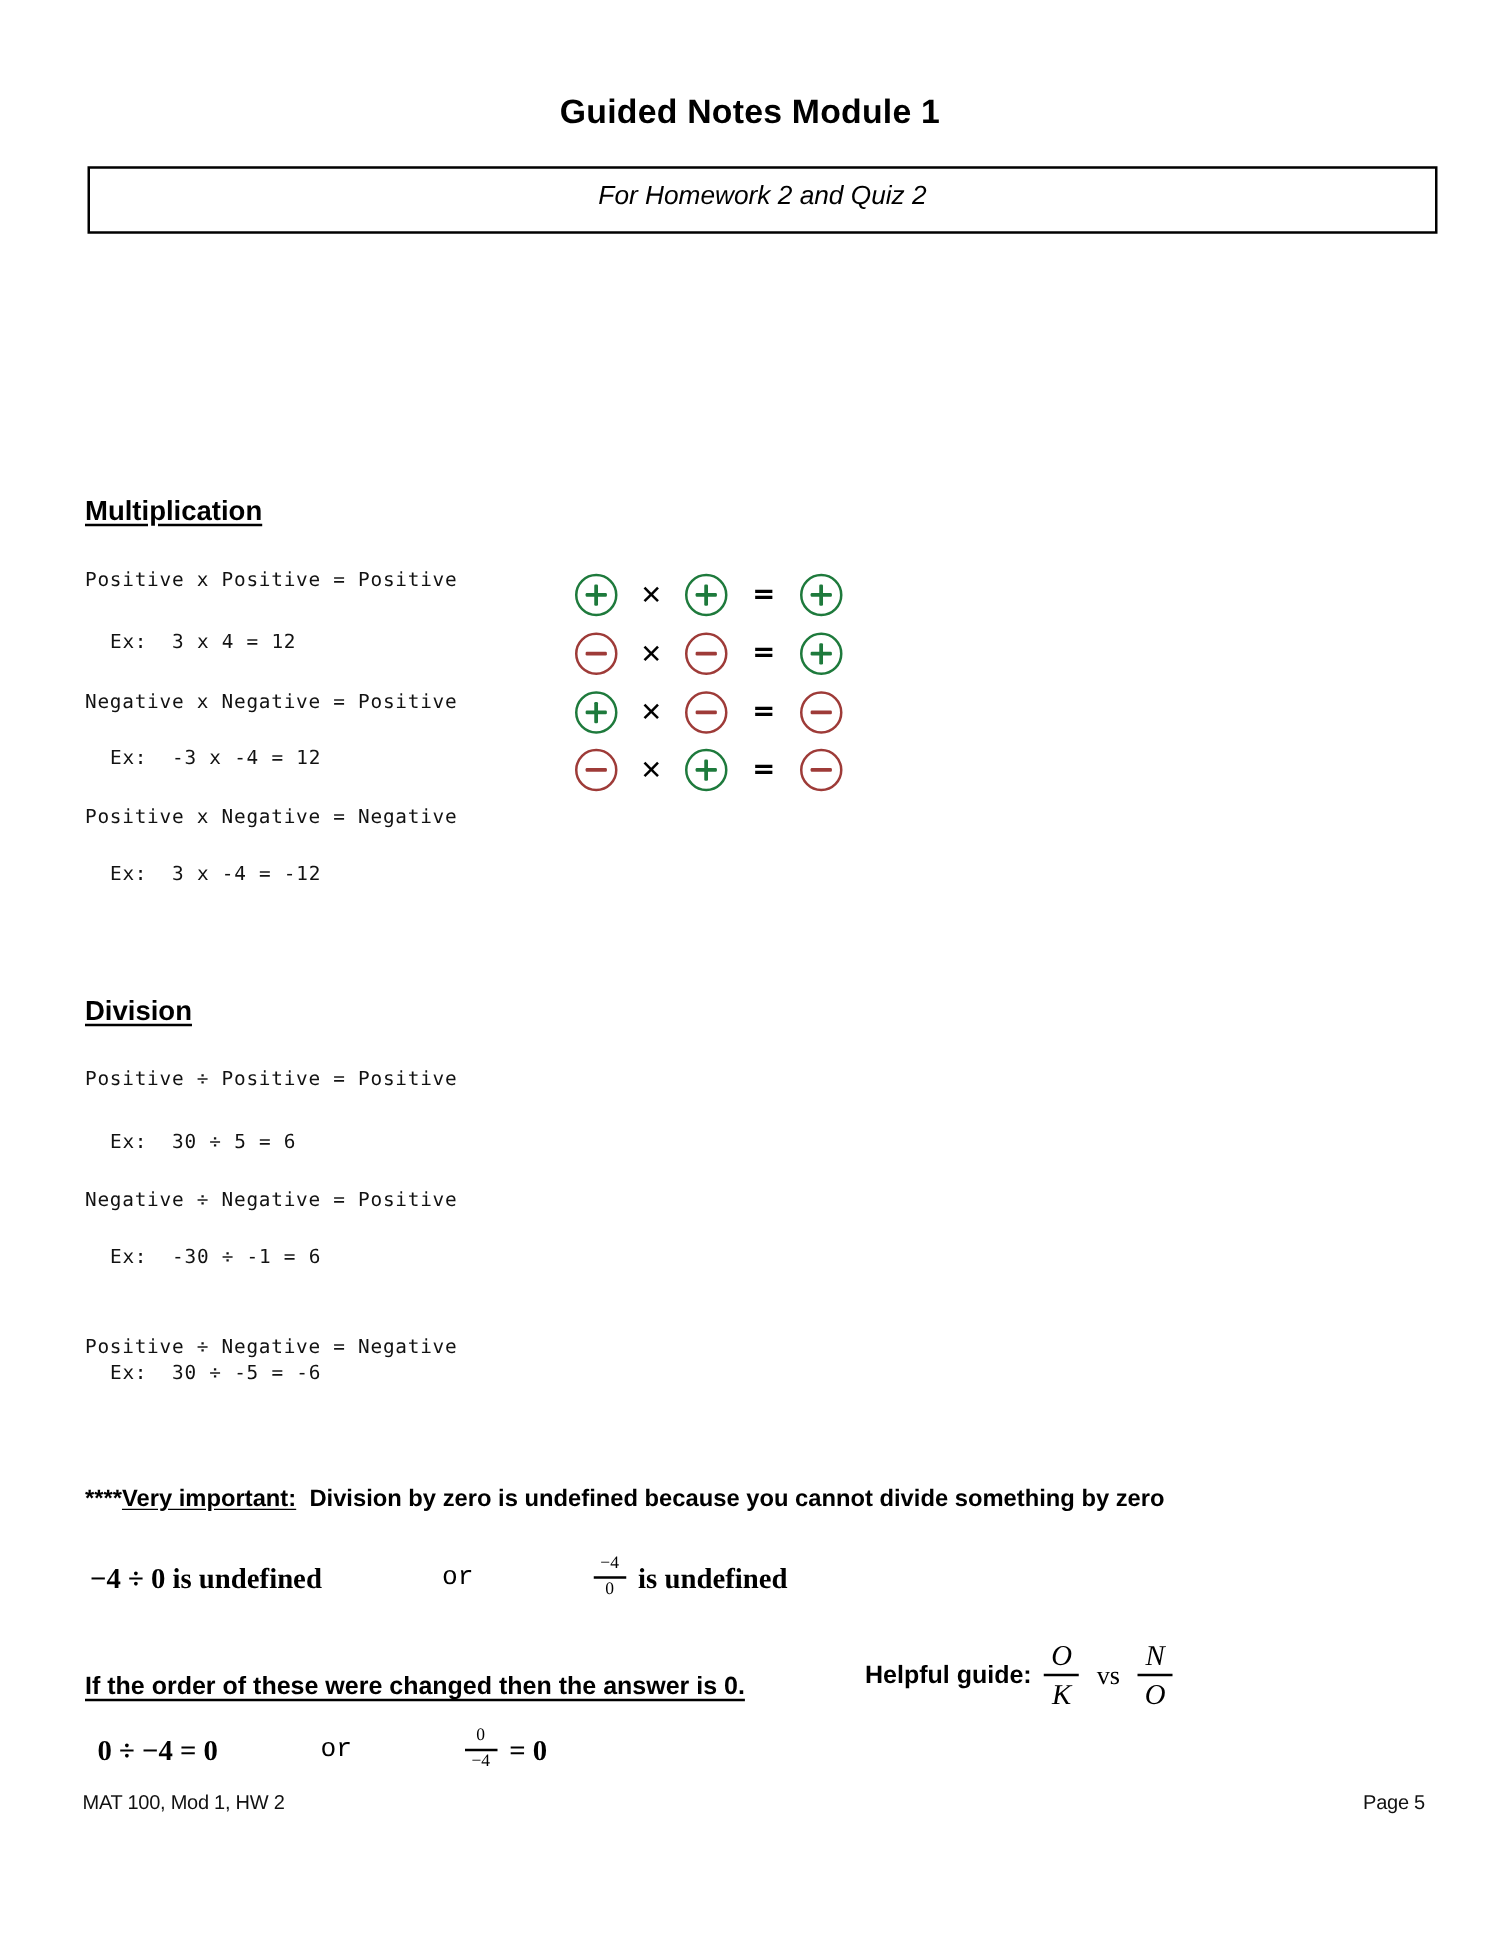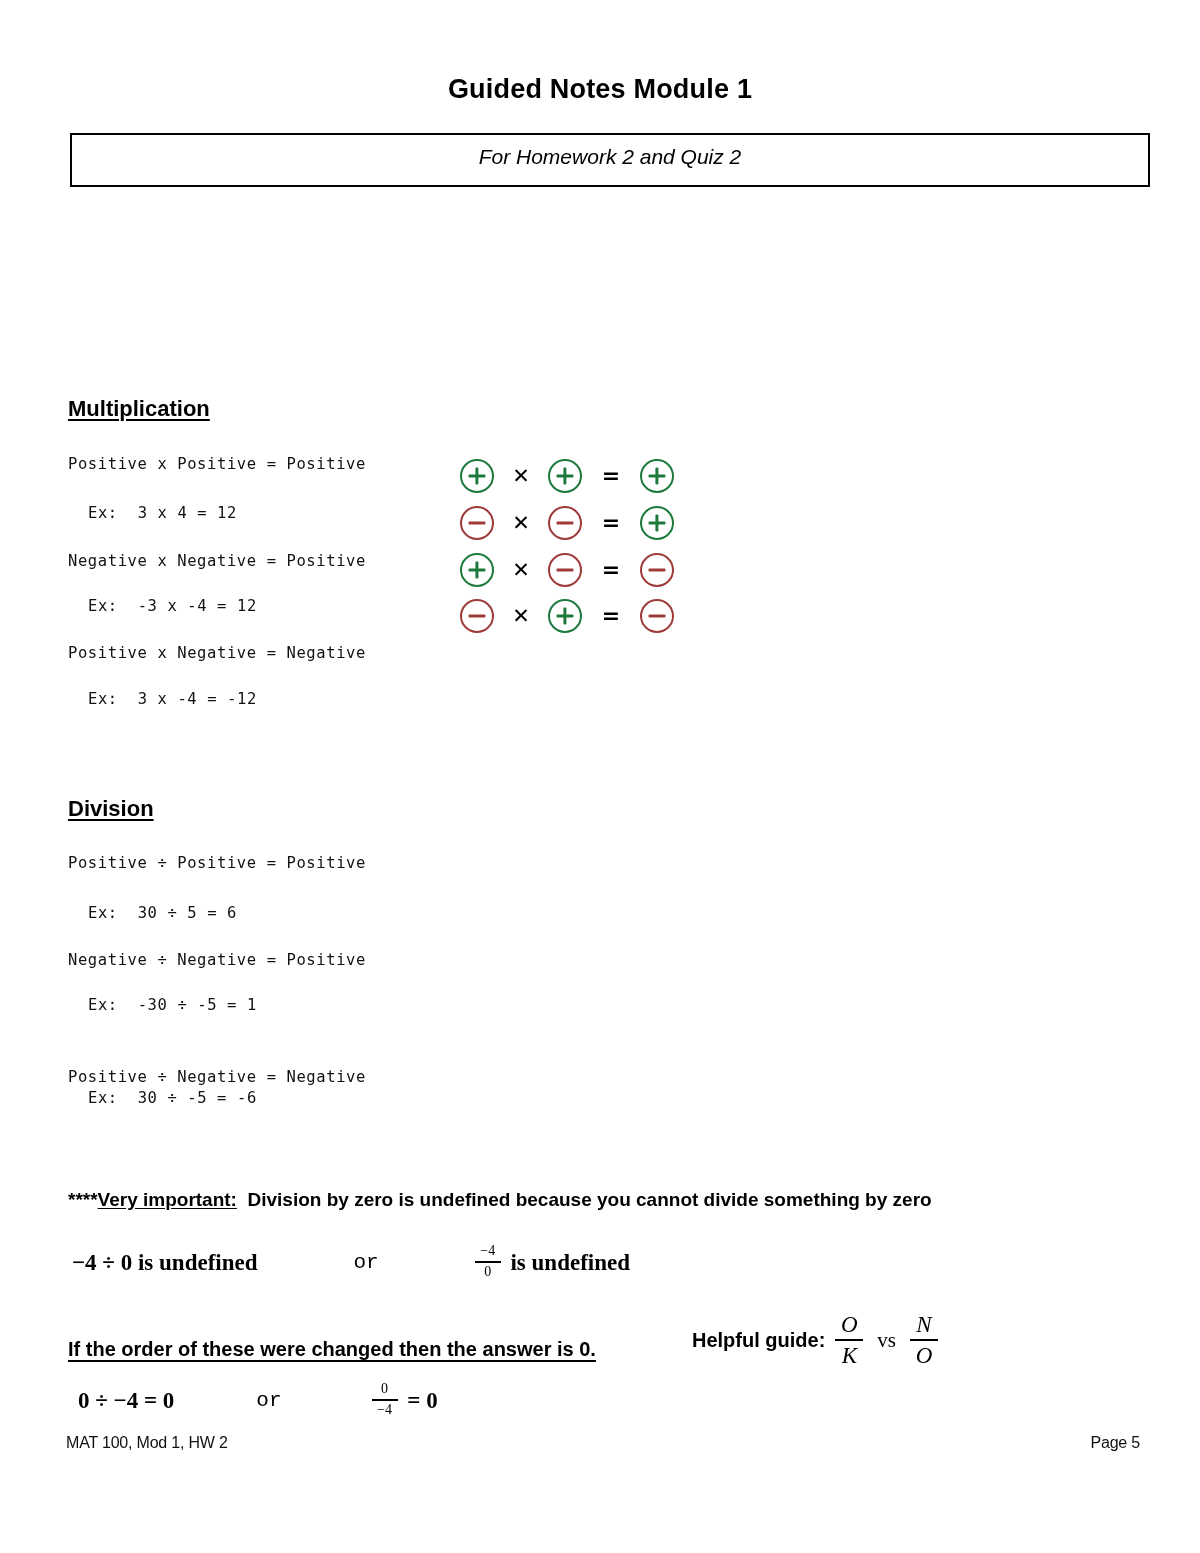--- a/index.html
+++ b/index.html
@@ -372,21 +372,21 @@
         </span>
     </div>
 
   </div>
 
   <div class="sec-head div">Division</div>
 
   <div class="rule-line" style="top:854px">Positive ÷ Positive = Positive</div>
   <div class="rule-line ex" style="top:904px">Ex:  30 ÷ 5 = 6</div>
   <div class="rule-line" style="top:951px">Negative ÷ Negative = Positive</div>
-  <div class="rule-line ex" style="top:996px">Ex:  -30 ÷ -5 = 1</div>
+  <div class="rule-line ex" style="top:996px">Ex:  -30 ÷ -1 = 6</div>
   <div class="rule-line" style="top:1068px">Positive ÷ Negative = Negative</div>
   <div class="rule-line ex" style="top:1089px">Ex:  30 ÷ -5 = -6</div>
 
   <div class="important-line"><span>****</span><span class="u">Very important:</span><span>  Division by zero is undefined because you cannot divide something by zero</span></div>
 
   <div class="math-row" style="left:72px; top:1244px;">
     <span>−4 ÷ 0 is undefined</span>
     <span class="or" style="margin-left:96px;">or</span>
     <span class="frac" style="margin-left:96px;">
       <span class="num">−4</span>

